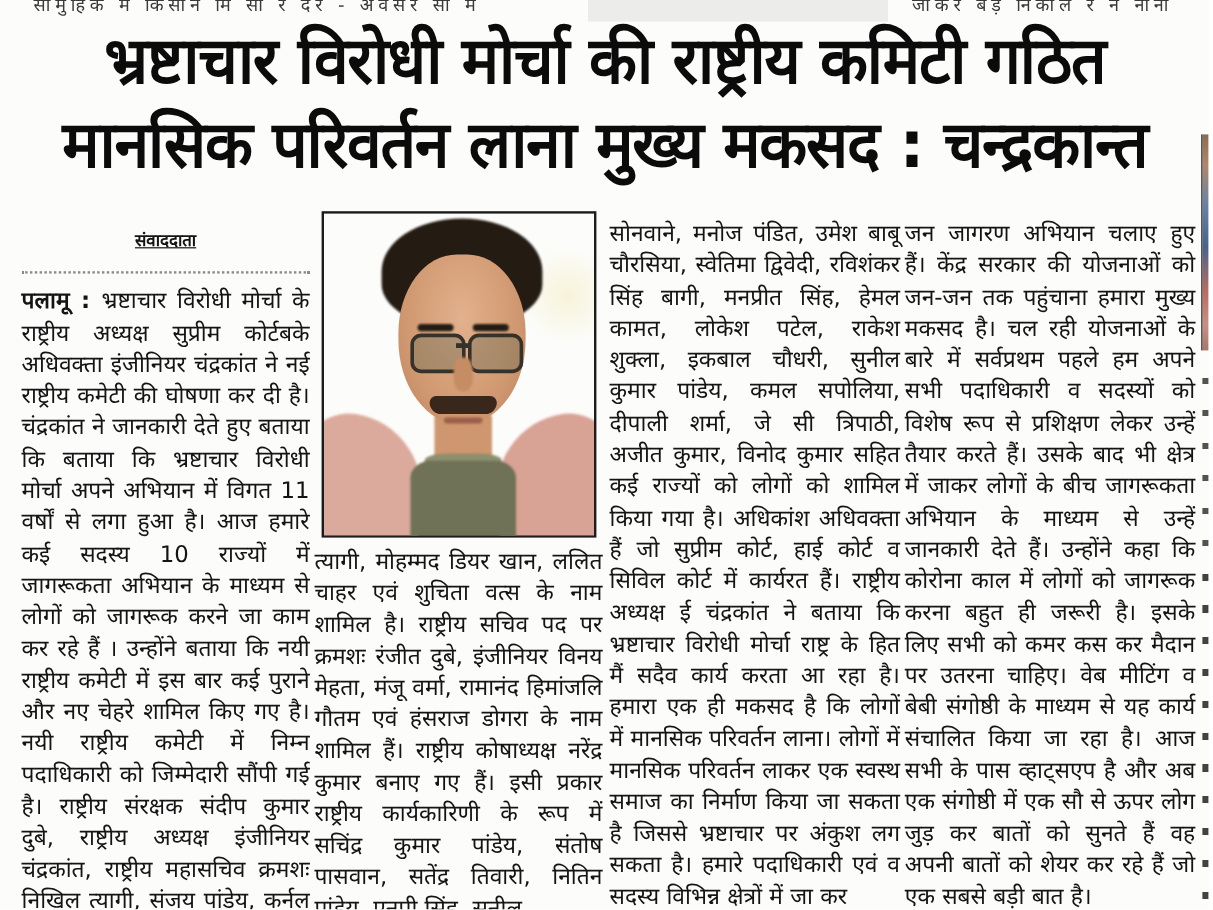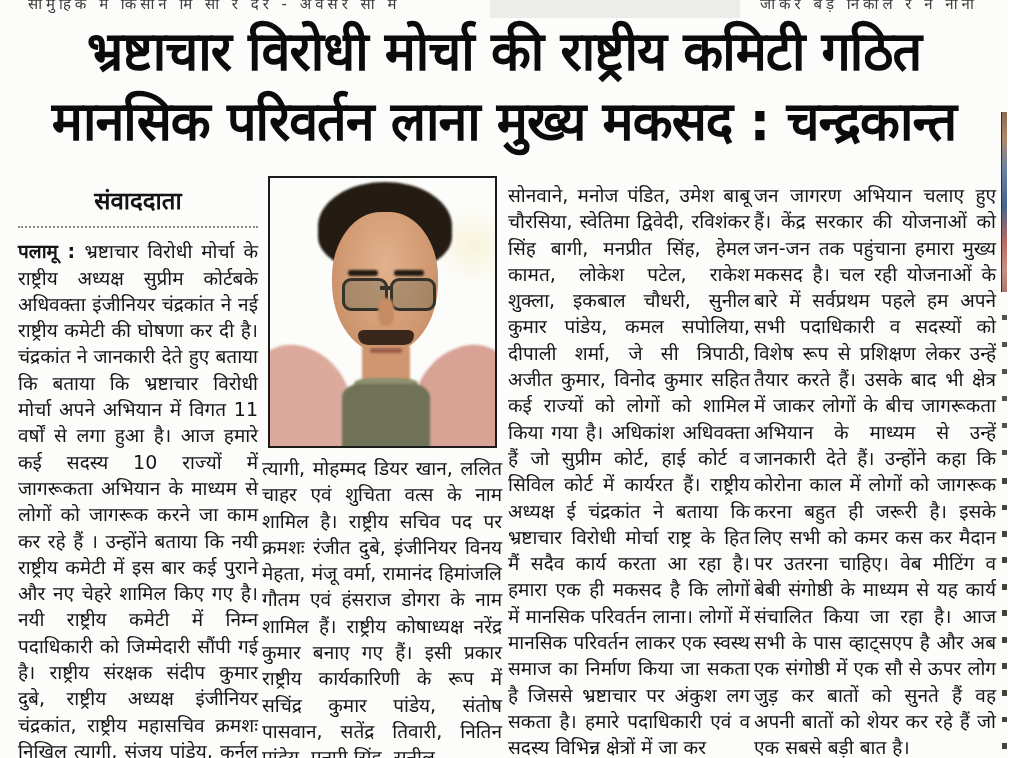--- a/index.html
+++ b/index.html
@@ -24,23 +24,24 @@
     font-size:52px;line-height:67px;letter-spacing:-1px;
     transform:scaleY(1.04);
   }
   
   .col{position:absolute;font-size:19px;line-height:26.3px;text-align:justify;}
   .col1{left:18px;top:188px;width:240px;}
   .col2{left:262px;top:455px;width:240px;}
   .col3{left:508px;top:182px;width:242px;}
   .col4{left:754px;top:182px;width:242px;}
   .byline{
-    font-size:24px;font-weight:bold;text-align:center;
+    font-size:14px;font-weight:bold;text-align:center;
     padding:0 0 12px 0;margin:0 0 10px 0;
     border-bottom:2px dotted #8a8a86;
+    text-decoration:underline;
   }
   .body-text{margin:0;}
   .dateline{font-weight:bold;margin-top:40px;}
   
   .photo{
     position:absolute;left:268px;top:176px;width:229px;height:272px;
     border:2px solid #1c1c1c;box-sizing:border-box;
     background:linear-gradient(115deg,#cdd07f 0%,#e6e3a8 28%,#f2ecc8 55%,#ead f 70%,#e4dca8 100%);
     overflow:hidden;
   }

